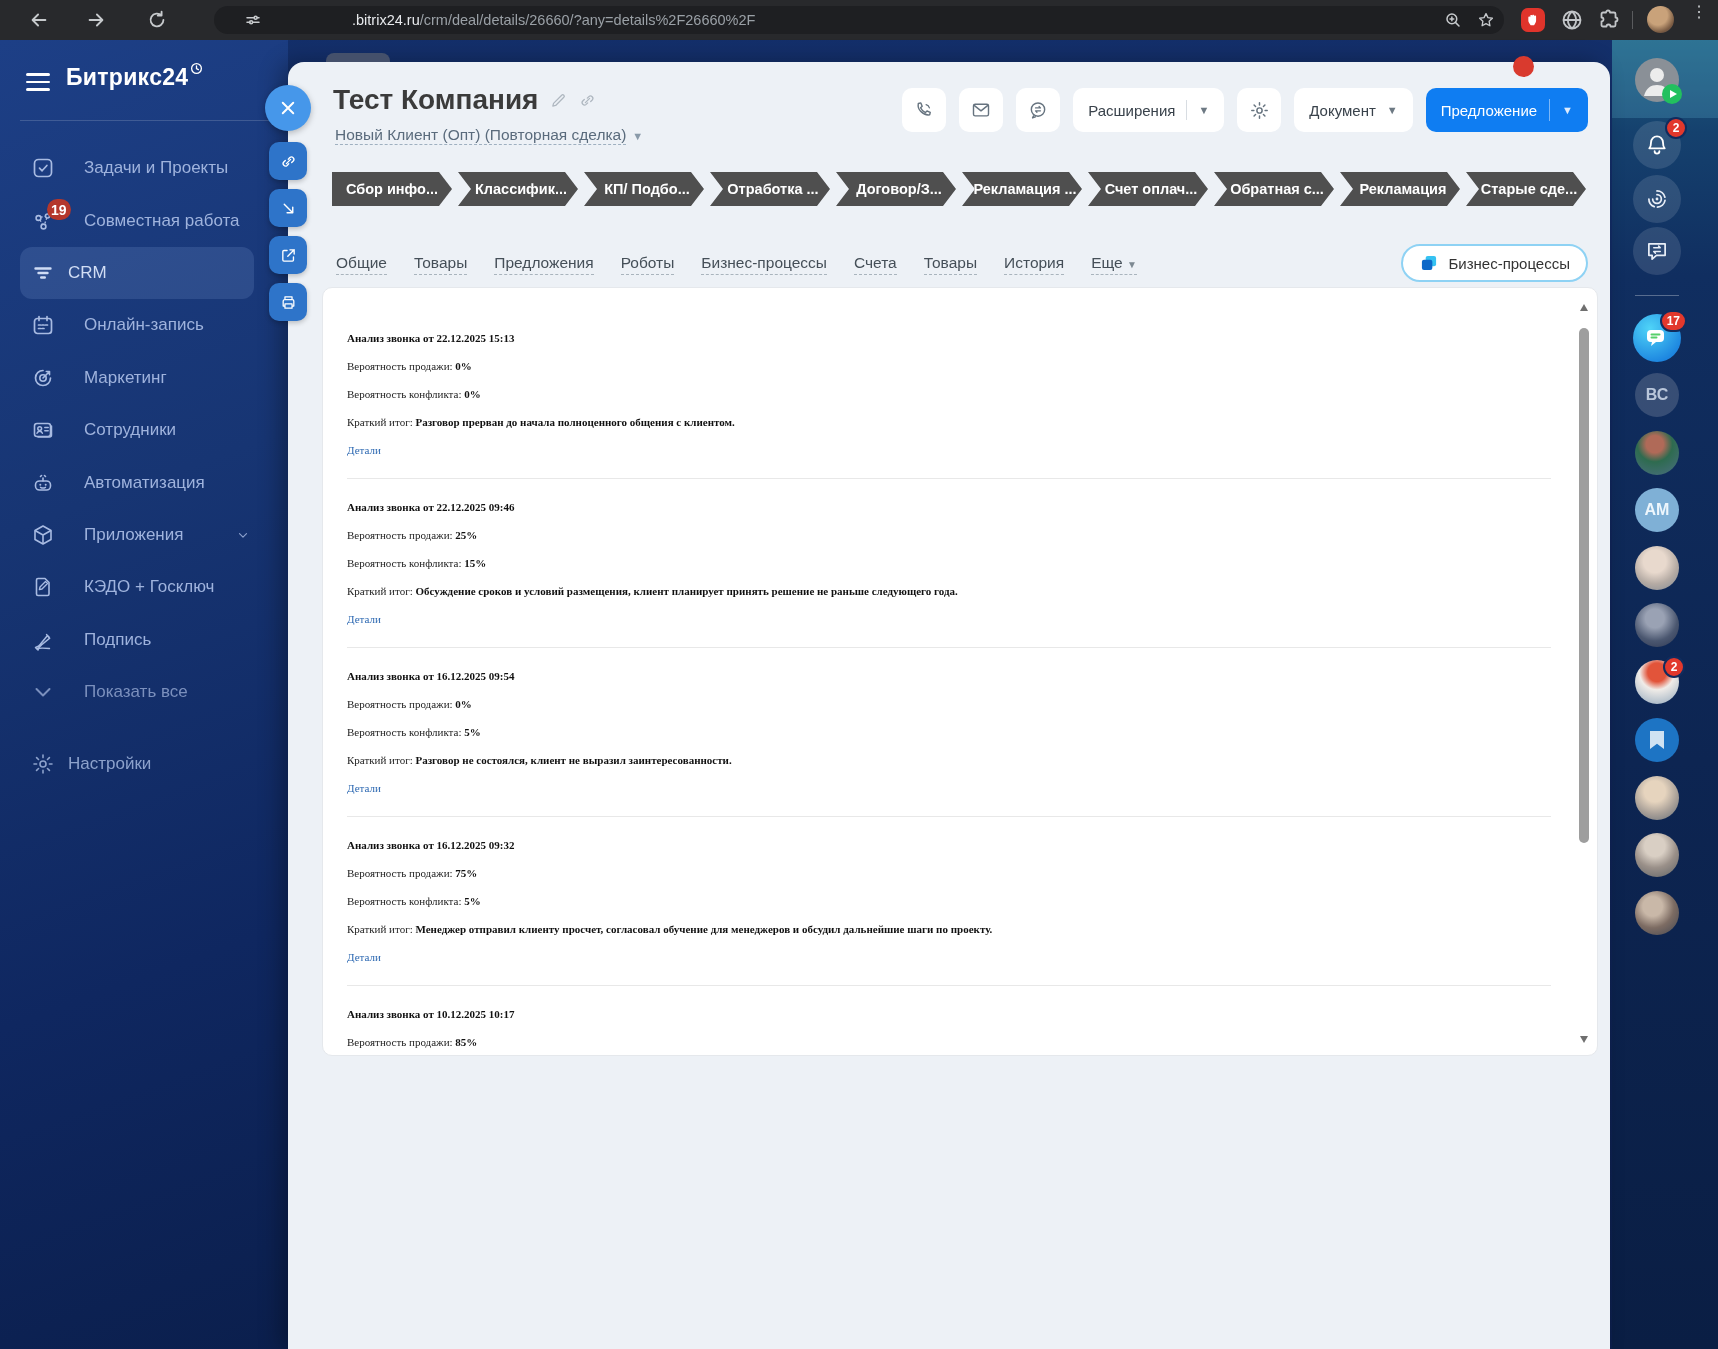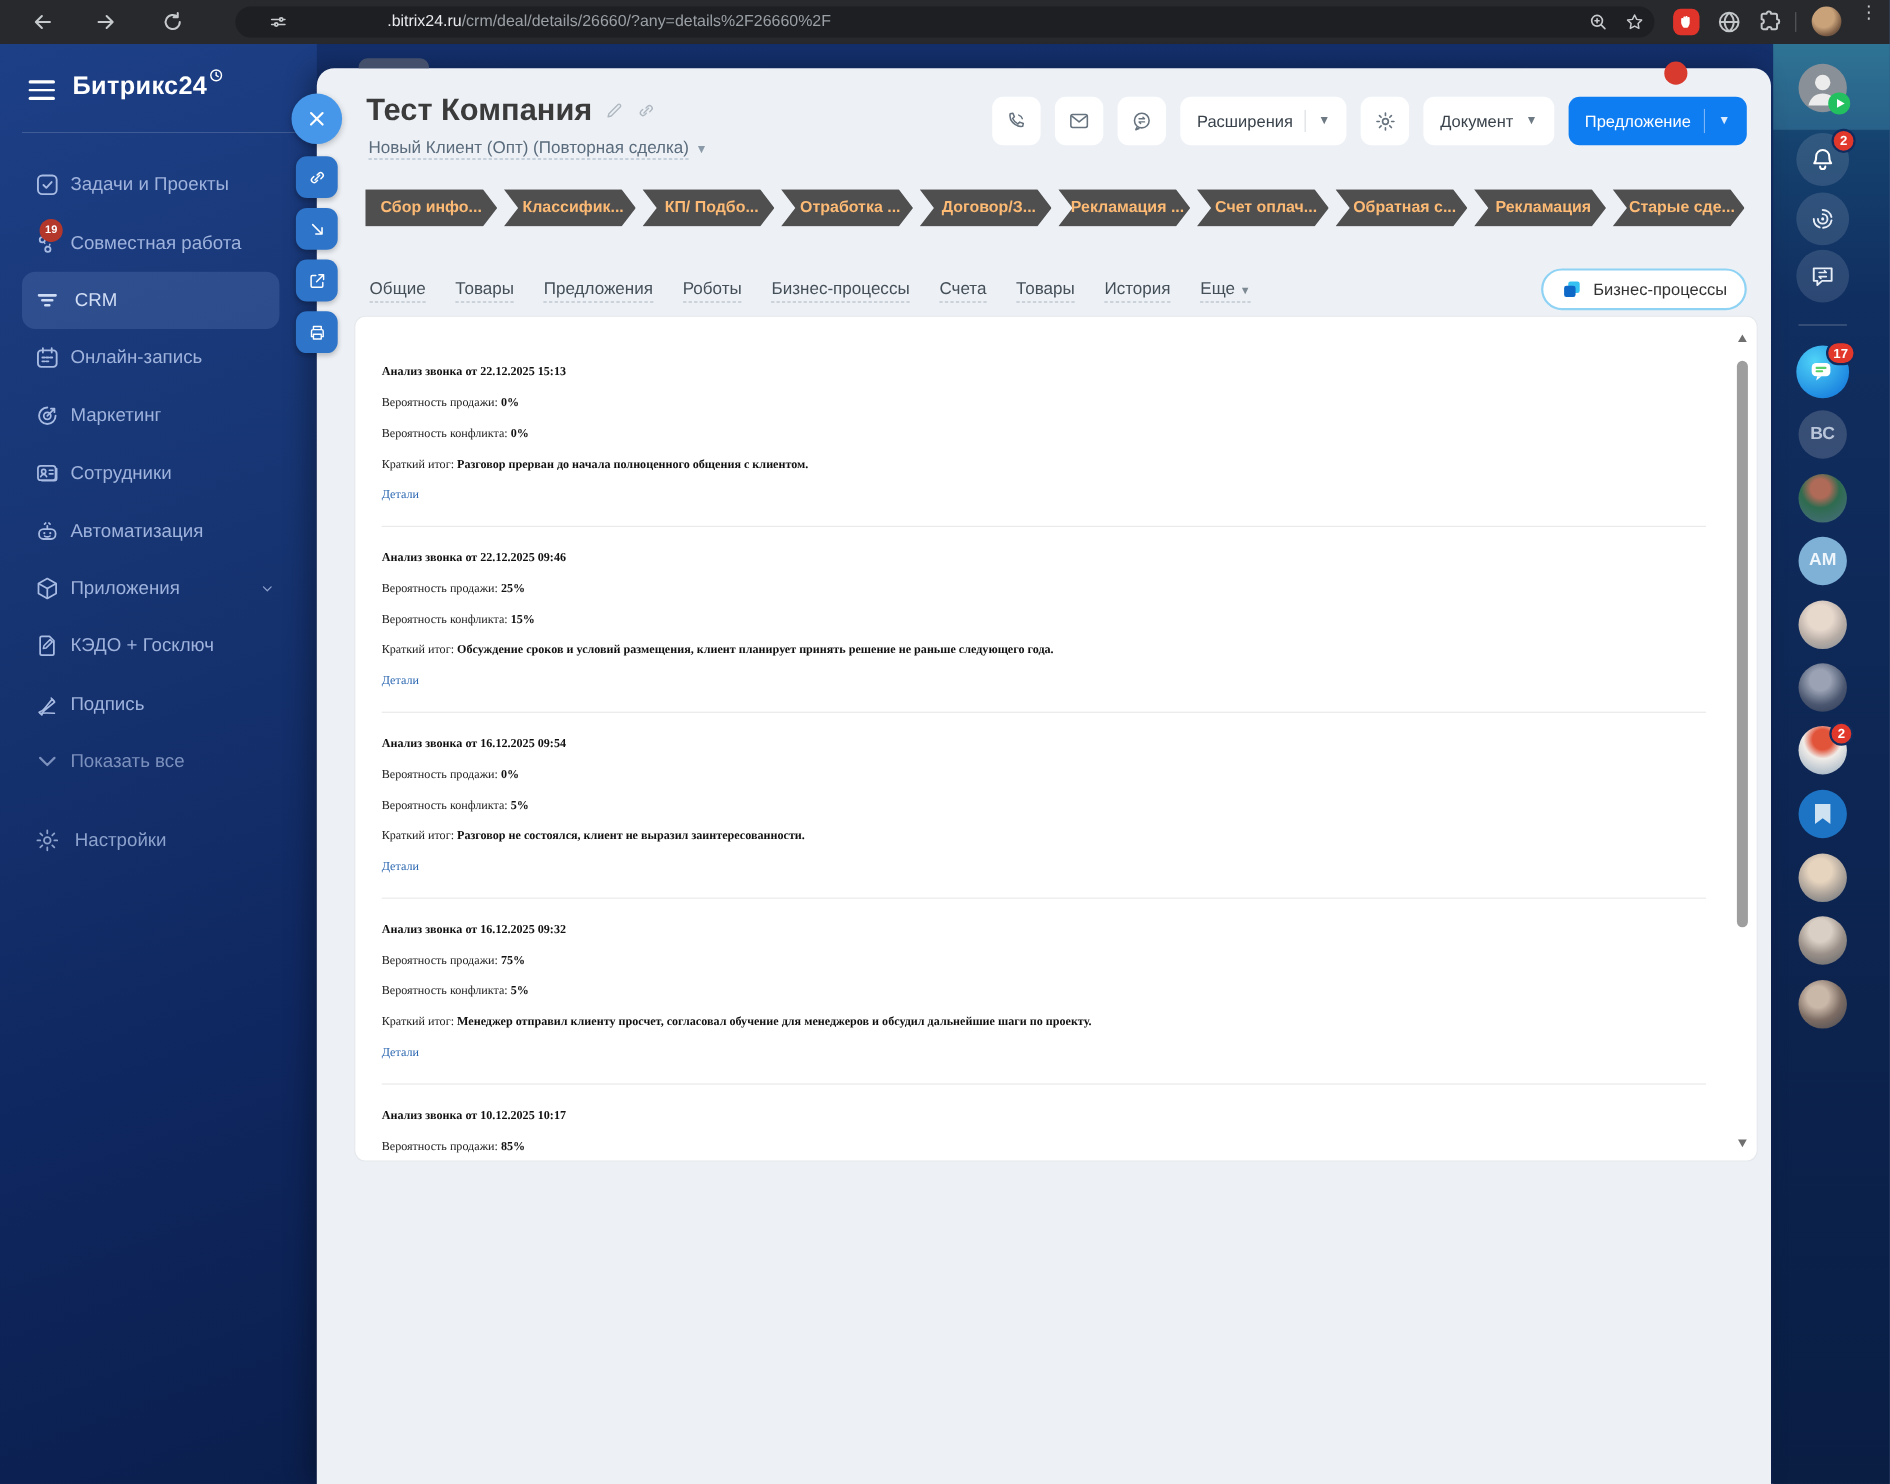--- a/index.html
+++ b/index.html
@@ -31,26 +31,26 @@
   .sidebar { position:absolute; left:0; top:40px; width:288px; height:1309px;
     background:linear-gradient(160deg,#1d3f86 0%,#173573 35%,#0f2760 70%,#0b1f4d 100%); }
   .burger { position:absolute; left:26px; top:33px; width:24px; cursor:pointer; }
   .burger span { display:block; height:2.5px; background:#fff; border-radius:2px; margin-bottom:5px; }
   .logo { position:absolute; left:66px; top:24px; color:#fff; font-size:23px; font-weight:bold; letter-spacing:.3px; }
   .logo-clock { display:inline-block; vertical-align:top; margin:-2px 0 0 2px; }
   .sb-divider { position:absolute; left:20px; right:14px; top:80px; border-top:1px solid rgba(255,255,255,.16); }
   .menu { position:absolute; left:0; top:102px; right:0; }
   .sb-item { position:relative; height:52.4px; display:flex; align-items:center; color:#9fb3dd; font-size:17px; cursor:pointer; }
   .sb-item .ic { position:absolute; left:31px; width:24px; height:24px; }
-  .sb-item .lbl { position:absolute; left:64px; white-space:nowrap; }
+  .sb-item .lbl { position:absolute; left:84px; white-space:nowrap; }
   .sb-item.active { background:rgba(148,176,229,.17); border-radius:12px; margin:0 34px 0 20px; color:#d2def5; }
   .sb-item.active .ic { left:11px; }
   .sb-item.active .lbl { left:48px; }
-  .sb-badge { position:absolute; left:36px; top:5px; min-width:21px; height:21px; border-radius:11px; background:#b4372c;
-    color:#fff; font-size:10px; font-weight:bold; display:flex; align-items:center; justify-content:center; padding:0 4px; }
+  .sb-badge { position:absolute; left:47px; top:5px; min-width:21px; height:21px; border-radius:11px; background:#b4372c;
+    color:#fff; font-size:14px; font-weight:bold; display:flex; align-items:center; justify-content:center; padding:0 4px; }
   .sb-chev { position:absolute; right:38px; }
   .show-all { color:#7b90bd; }
   .settings-item { position:absolute; left:0; right:0; top:698px; height:52px; display:flex; align-items:center; color:#8da2cc; font-size:17px; cursor:pointer; }
   .settings-item .ic { position:absolute; left:31px; width:24px; height:24px; }
   .settings-item .lbl { position:absolute; left:68px; }
 
   
   .rail { position:absolute; right:0; top:40px; width:106px; height:1309px;
     background:linear-gradient(180deg,#1e5f80 0%,#15416e 7%,#102e60 18%,#0d2552 55%,#0a1e44 100%); }
   .rail-item { position:absolute; left:21px; width:48px; height:48px; border-radius:50%; display:flex; align-items:center; justify-content:center; cursor:pointer; }
@@ -82,21 +82,21 @@
   .actions { position:absolute; top:26px; right:22px; display:flex; align-items:flex-start; gap:13px; }
   .icon-btn { width:44px; height:44px; background:#fff; border-radius:10px; display:flex; align-items:center; justify-content:center; cursor:pointer; }
   .pill-btn { height:44px; background:#fff; border-radius:10px; display:flex; align-items:center; gap:11px; padding:0 15px; font-size:15px; color:#39424b; cursor:pointer; }
   .pill-sep { width:1px; height:20px; background:#d8dde2; }
   .car-sm { color:#6d7983; font-size:11px; }
   .offer-btn { height:44px; background:#0f7df2; border-radius:10px; display:flex; align-items:center; gap:12px; padding:0 15px; font-size:15px; color:#fff; cursor:pointer; }
   .offer-sep { width:1px; height:22px; background:rgba(255,255,255,.45); }
   .offer-btn .car-sm { color:#dcebfd; }
 
   .stages { position:absolute; left:44px; top:110px; display:flex; gap:6px; }
-  .stage { width:120px; height:34px; background:#4f4f4f; color:#fdba74; font-size:14.5px; font-weight:bold;
+  .stage { width:120px; height:34px; background:#4f4f4f; color:#ffffff; font-size:14.5px; font-weight:bold;
     display:flex; align-items:center; justify-content:center; cursor:pointer;
     clip-path:polygon(0 0, calc(100% - 13px) 0, 100% 50%, calc(100% - 13px) 100%, 0 100%, 13px 50%); padding-left:6px; }
   .stage.first { clip-path:polygon(0 0, calc(100% - 13px) 0, 100% 50%, calc(100% - 13px) 100%, 0 100%); padding-left:0; }
 
   .tabs { position:absolute; left:48px; top:192px; display:flex; gap:27px; font-size:15.5px; color:#454f58; }
   .tab { border-bottom:1px dashed #a9b4bd; padding-bottom:2px; cursor:pointer; white-space:nowrap; }
   .tab .car-sm { font-size:10px; color:#7d8992; }
 
   .bp-btn { position:absolute; right:22px; top:182px; height:38px; border:2px solid #8ed2f4; background:#fff; border-radius:19px;
     display:flex; align-items:center; gap:9px; padding:0 16px; font-size:15px; color:#333; cursor:pointer; }

